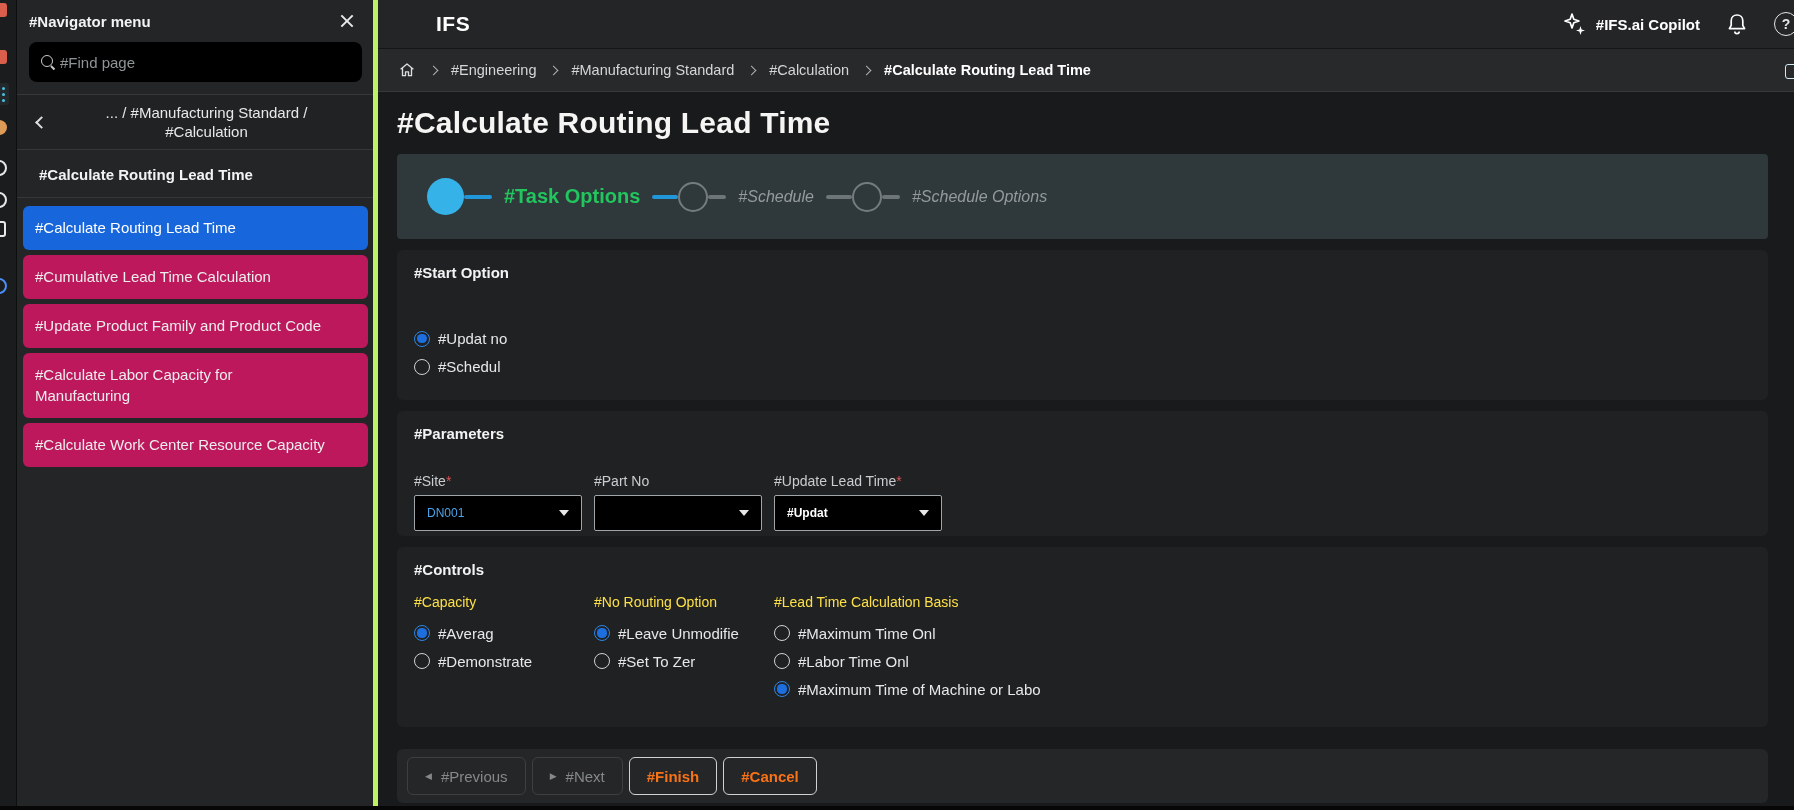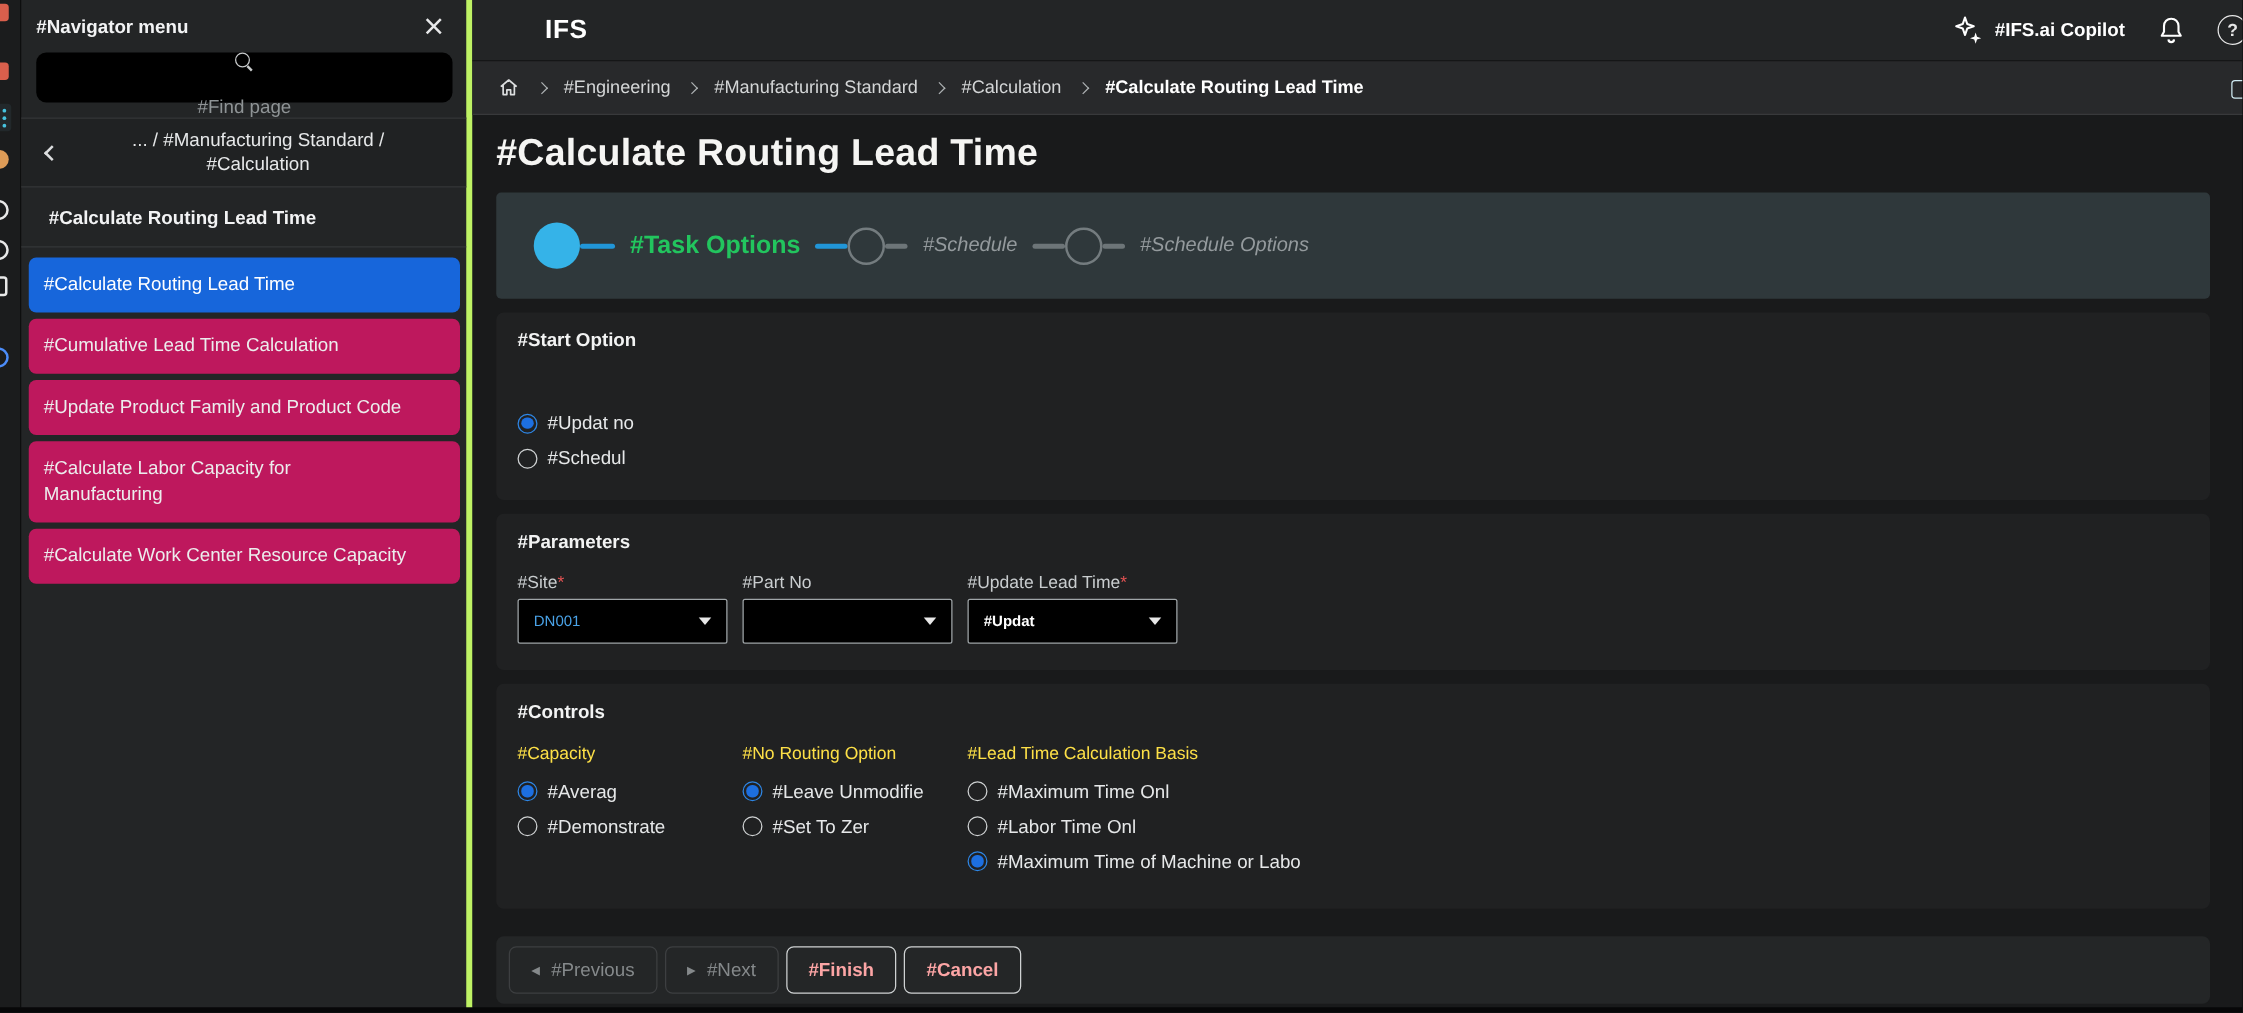--- a/index.html
+++ b/index.html
@@ -18,21 +18,21 @@
   .frag-lines { left:-3px; width:8px; height:18px; border-left:3px solid #e8e8e8; border-radius:1px; }
   .frag-blue { left:-9px; width:16px; height:16px; border:2px solid #4c8dfa; border-radius:50%; }
 
   
   #nav { position:absolute; left:17px; top:0; width:361px; height:806px; background:#232526; border-right:5px solid #bef264; }
   .nav-head { display:flex; align-items:center; justify-content:space-between; padding:11px 16px 8px 12px; }
   .nav-title { font-size:15px; font-weight:700; color:#f2f3f4; }
   .close-x { width:20px; height:20px; cursor:pointer; position:relative; }
   .close-x::before, .close-x::after { content:""; position:absolute; left:9px; top:2px; width:2px; height:16px; background:#e8e9ea; }
   .close-x::before { transform:rotate(45deg); } .close-x::after { transform:rotate(-45deg); }
-  .search-box { margin:3px 11px 12px 12px; height:40px; background:#000; border-radius:8px; display:flex; align-items:center; padding:0 12px; gap:20px;flex-direction:column; }
+  .search-box { margin:3px 11px 12px 12px; height:40px; background:#000; border-radius:8px; display:flex; align-items:center; padding:0 12px; gap:4px; }
   .search-ico { width:15px; height:15px; position:relative; flex:none; }
   .search-ico::before { content:""; position:absolute; left:0; top:0; width:10px; height:10px; border:1.6px solid #c8cbcc; border-radius:50%; }
   .search-ico::after { content:""; position:absolute; left:10px; top:10px; width:5px; height:1.8px; background:#c8cbcc; transform:rotate(45deg); transform-origin:left center; }
   .search-ph { font-size:15px; color:#8f9496; }
   .nav-crumb { border-top:1px solid #353738; border-bottom:1px solid #353738; background:#202223; padding:8px 14px; display:flex; align-items:center; gap:8px; }
   .back-chev { width:9px; height:9px; border-left:2px solid #dcdedf; border-bottom:2px solid #dcdedf; transform:rotate(45deg); flex:none; margin-left:6px; cursor:pointer; }
   .nav-path { flex:1; text-align:center; font-size:15px; color:#e6e8e9; line-height:1.28; }
   .nav-section-title { padding:16px 14px 14px 22px; font-size:15px; font-weight:700; color:#f2f3f4; border-bottom:1px solid #353738; }
   .nav-items { padding:8px 5px 0 6px; display:flex; flex-direction:column; gap:5px; }
   .nav-item { background:#be185d; border-radius:6px; padding:11px 12px; font-size:15px; color:#eceded; cursor:pointer; line-height:1.45; }
@@ -75,42 +75,42 @@
   .radio-row { display:flex; align-items:center; gap:8px; height:27px; cursor:pointer; }
   .radio { width:16px; height:16px; border-radius:50%; border:1.6px solid #cfd2d3; position:relative; flex:none; background:transparent; }
   .radio.sel { border-color:#2e86e5; }
   .radio.sel::after { content:""; position:absolute; inset:2.4px; border-radius:50%; background:#1d6fe0; }
   .radio-label { font-size:15px; color:#e6e8e9; }
 
   #startOption { height:150px; }
   #startOption .radios { margin-top:44px; display:flex; flex-direction:column; gap:1px; }
 
   #parameters { height:125px; }
-  .fields { display:flex; margin-top:15px; }
+  .fields { display:flex; margin-top:31px; }
   .field { width:168px; margin-right:12px; }
   .field-label { font-size:14px; color:#c9cdcf; margin-bottom:6px; }
   .req { color:#e05252; }
   .dropdown { height:36px; background:#000; border:1px solid #9fa5a8; border-radius:2px; display:flex; align-items:center; padding:0 12px; cursor:pointer; }
   .dd-value { font-size:12px; color:#fff; }
   .dd-value.blue { color:#4aa3e8; }
   .dd-value.bold { font-weight:600; }
   .dd-caret { margin-left:auto; width:0; height:0; border-left:5px solid transparent; border-right:5px solid transparent; border-top:6px solid #e8e8e8; }
 
   #controls { height:180px; }
   .ctl-groups { display:flex; margin-top:16px; }
   .ctl-group { margin-right:20px; }
   .ctl-group.g1 { width:160px; } .ctl-group.g2 { width:160px; } .ctl-group.g3 { width:420px; }
   .ctl-label { font-size:14px; color:#fde047; margin-bottom:9px; }
   .ctl-group .radio-row { height:28px; }
 
   
   .footer-bar { margin-top:22px; background:#242627; border-radius:6px; height:54px; display:flex; align-items:center; padding:0 10px; gap:6px; }
   .btn { height:38px; border-radius:6px; background:transparent; display:flex; align-items:center; justify-content:center; gap:9px; padding:0 17px; font-size:15px; cursor:pointer; white-space:nowrap; }
   .btn.disabled { border:1px solid #3d3f41; color:#85898b; cursor:default; }
-  .btn.primary { border:1px solid #cfd2d3; color:#fca5a5; font-weight:600; }
+  .btn.primary { border:1px solid #cfd2d3; color:#f97316; font-weight:600; }
   .tri { font-size:9px; line-height:1; }
 
   .bottom-strip { position:absolute; left:0; bottom:0; width:1794px; height:4px; background:#070708; }
 
   svg { display:block; }
 </style>
 </head>
 <body>
 
 <div id="rail">

